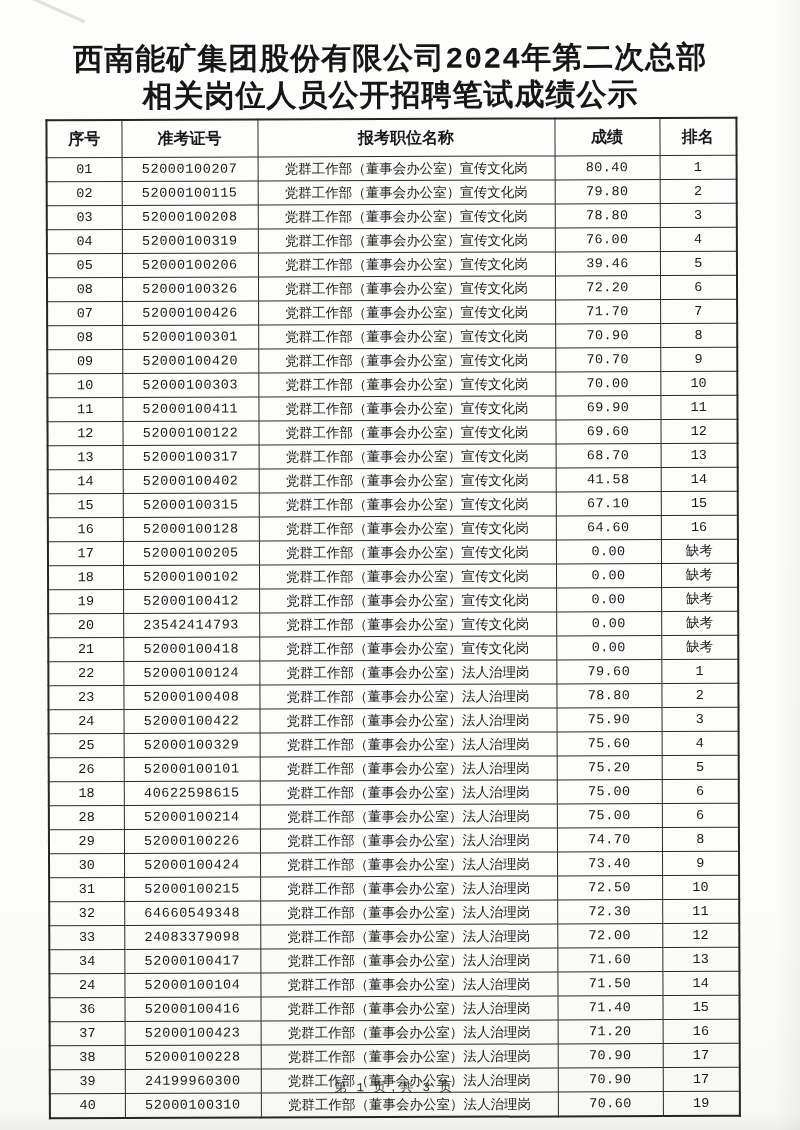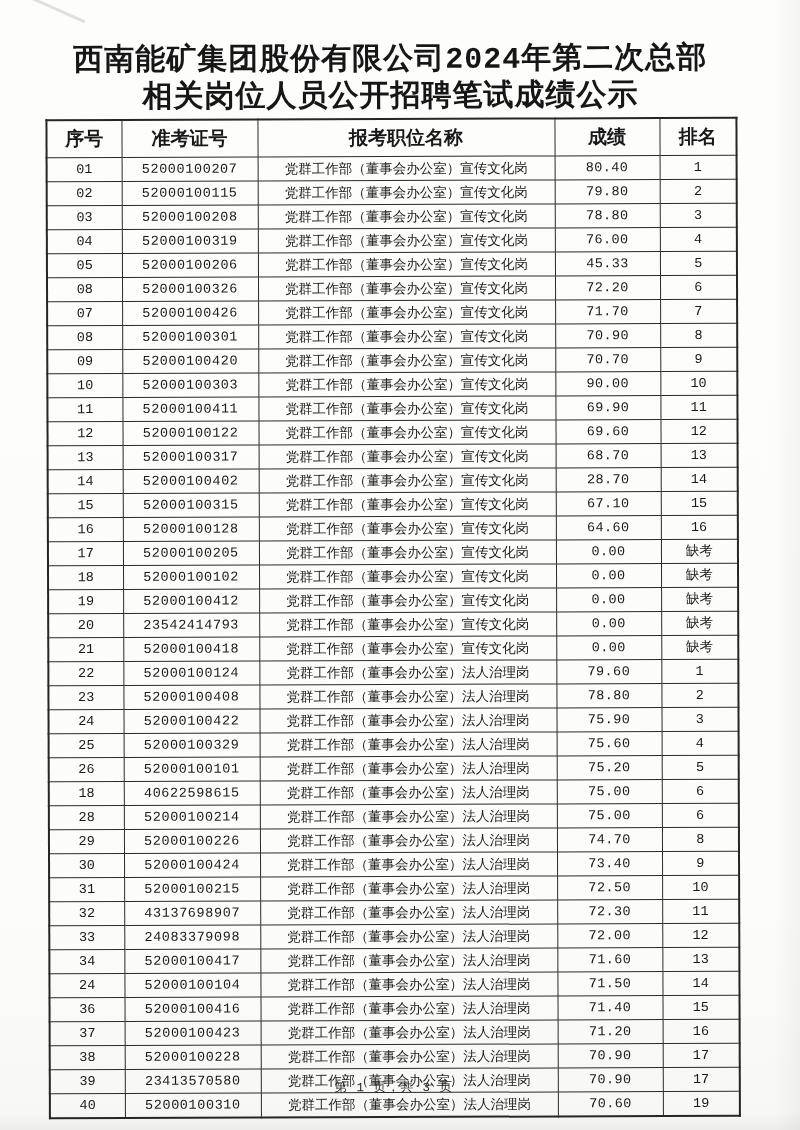--- a/index.html
+++ b/index.html
@@ -67,21 +67,21 @@
   }
   table.results th, table.results td {
     border: 1.6px solid #2b2b2b;
     text-align: center;
     overflow: hidden;
     white-space: nowrap;
     padding: 0;
   }
   table.results thead th {
     height: 36px;
-    font-size: 19px;
+    font-size: 16px;
     font-weight: 700;
     vertical-align: middle;
     color: #181818;
   }
   table.results tbody td {
     height: 23px;
     font-size: 13.5px;
     vertical-align: middle;
     color: #1a1a1a;
   }
@@ -163,21 +163,21 @@
             <td class="col-seq">04</td>
             <td class="col-ticket">52000100319</td>
             <td class="col-position">党群工作部（董事会办公室）宣传文化岗</td>
             <td class="col-score">76.00</td>
             <td class="col-rank">4</td>
           </tr>
           <tr>
             <td class="col-seq">05</td>
             <td class="col-ticket">52000100206</td>
             <td class="col-position">党群工作部（董事会办公室）宣传文化岗</td>
-            <td class="col-score">45.33</td>
+            <td class="col-score">39.46</td>
             <td class="col-rank">5</td>
           </tr>
           <tr>
             <td class="col-seq">08</td>
             <td class="col-ticket">52000100326</td>
             <td class="col-position">党群工作部（董事会办公室）宣传文化岗</td>
             <td class="col-score">72.20</td>
             <td class="col-rank">6</td>
           </tr>
           <tr>
@@ -198,21 +198,21 @@
             <td class="col-seq">09</td>
             <td class="col-ticket">52000100420</td>
             <td class="col-position">党群工作部（董事会办公室）宣传文化岗</td>
             <td class="col-score">70.70</td>
             <td class="col-rank">9</td>
           </tr>
           <tr>
             <td class="col-seq">10</td>
             <td class="col-ticket">52000100303</td>
             <td class="col-position">党群工作部（董事会办公室）宣传文化岗</td>
-            <td class="col-score">90.00</td>
+            <td class="col-score">70.00</td>
             <td class="col-rank">10</td>
           </tr>
           <tr>
             <td class="col-seq">11</td>
             <td class="col-ticket">52000100411</td>
             <td class="col-position">党群工作部（董事会办公室）宣传文化岗</td>
             <td class="col-score">69.90</td>
             <td class="col-rank">11</td>
           </tr>
           <tr>
@@ -226,21 +226,21 @@
             <td class="col-seq">13</td>
             <td class="col-ticket">52000100317</td>
             <td class="col-position">党群工作部（董事会办公室）宣传文化岗</td>
             <td class="col-score">68.70</td>
             <td class="col-rank">13</td>
           </tr>
           <tr>
             <td class="col-seq">14</td>
             <td class="col-ticket">52000100402</td>
             <td class="col-position">党群工作部（董事会办公室）宣传文化岗</td>
-            <td class="col-score">28.70</td>
+            <td class="col-score">41.58</td>
             <td class="col-rank">14</td>
           </tr>
           <tr>
             <td class="col-seq">15</td>
             <td class="col-ticket">52000100315</td>
             <td class="col-position">党群工作部（董事会办公室）宣传文化岗</td>
             <td class="col-score">67.10</td>
             <td class="col-rank">15</td>
           </tr>
           <tr>
@@ -350,21 +350,21 @@
           </tr>
           <tr>
             <td class="col-seq">31</td>
             <td class="col-ticket">52000100215</td>
             <td class="col-position">党群工作部（董事会办公室）法人治理岗</td>
             <td class="col-score">72.50</td>
             <td class="col-rank">10</td>
           </tr>
           <tr>
             <td class="col-seq">32</td>
-            <td class="col-ticket">43137698907</td>
+            <td class="col-ticket">64660549348</td>
             <td class="col-position">党群工作部（董事会办公室）法人治理岗</td>
             <td class="col-score">72.30</td>
             <td class="col-rank">11</td>
           </tr>
           <tr>
             <td class="col-seq">33</td>
             <td class="col-ticket">24083379098</td>
             <td class="col-position">党群工作部（董事会办公室）法人治理岗</td>
             <td class="col-score">72.00</td>
             <td class="col-rank">12</td>
@@ -399,21 +399,21 @@
           </tr>
           <tr>
             <td class="col-seq">38</td>
             <td class="col-ticket">52000100228</td>
             <td class="col-position">党群工作部（董事会办公室）法人治理岗</td>
             <td class="col-score">70.90</td>
             <td class="col-rank">17</td>
           </tr>
           <tr>
             <td class="col-seq">39</td>
-            <td class="col-ticket">23413570580</td>
+            <td class="col-ticket">24199960300</td>
             <td class="col-position">党群工作部（董事会办公室）法人治理岗</td>
             <td class="col-score">70.90</td>
             <td class="col-rank">17</td>
           </tr>
           <tr>
             <td class="col-seq">40</td>
             <td class="col-ticket">52000100310</td>
             <td class="col-position">党群工作部（董事会办公室）法人治理岗</td>
             <td class="col-score">70.60</td>
             <td class="col-rank">19</td>

